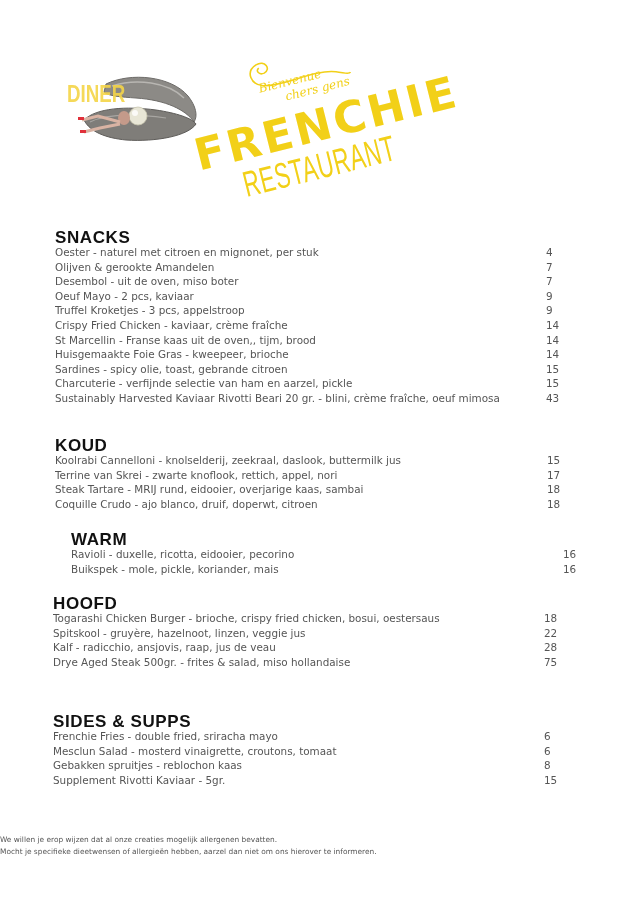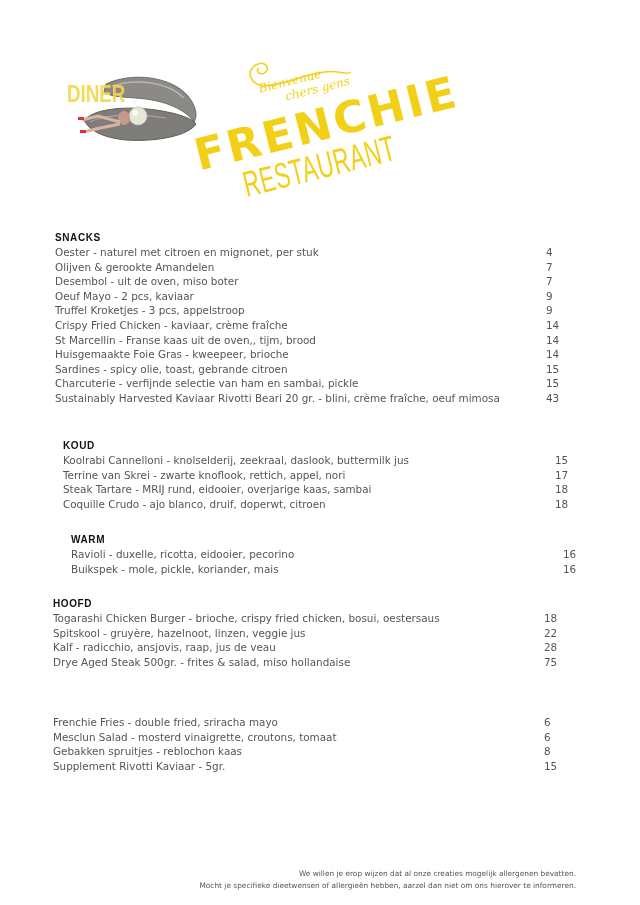--- a/index.html
+++ b/index.html
@@ -21,38 +21,38 @@
              font-style: italic; font-size: 12px; color: #f2d018; line-height: 12px; }
     .frenchie { position: absolute; left: 0px; top: 56px; font-family: "DejaVu Sans", sans-serif;
                 font-weight: bold; font-size: 44px; color: #f2d018; letter-spacing: 3px; line-height: 44px; }
     .restaurant { position: absolute; left: 40px; top: 100px; font-family: "Liberation Sans", sans-serif;
                   font-size: 36px; color: #f2d018; letter-spacing: 1px; line-height: 36px;
                   transform: scaleX(0.62); transform-origin: left top; }
 
     
     .menu { position: absolute; left: 55px; top: 231px; width: 520px; }
     .section { margin: 0; }
-    .section-title { font-family: "Liberation Sans", sans-serif; font-weight: bold; font-size: 10px;
+    .section-title { font-family: "Liberation Sans", sans-serif; font-weight: bold; font-size: 17px;
                      color: #111; letter-spacing: 0.6px; height: 14px; line-height: 14px; margin: 0; }
     .item { display: flex; justify-content: flex-start; height: 14.6px; line-height: 14.6px;
             font-size: 10.4px; color: #555; white-space: nowrap; }
     .item .name { flex: 1; overflow: hidden; }
     .item .price { width: 28px; text-align: left; }
 
     .s-snacks { position: absolute; left: 0; top: 0; width: 520px; }
     .s-snacks .price { padding-left: 0; }
-    .s-koud  { position: absolute; left: 8px; top: 208px; width: 520px; }
+    .s-koud  { position: absolute; left: 0; top: 208px; width: 520px; }
     .s-warm  { position: absolute; left: 16px; top: 302px; width: 520px; }
     .s-hoofd { position: absolute; left: -2px; top: 366px; width: 522px; }
     .s-sides { position: absolute; left: -2px; top: 484px; width: 522px; }
     .s-snacks .item .price { margin-right: 1px; }
     .s-hoofd .item .price, .s-sides .item .price { margin-right: 3px; }
 
     
-    .footer { position: absolute; left: 0; top: 868px; width: 576px; text-align: right;
+    .footer { position: absolute; left: 0; top: 834px; width: 576px; text-align: left;
               font-size: 7.4px; color: #555; line-height: 12px; }
   </style>
 </head>
 <body>
 
 <div class="logo">
   <svg class="oyster" viewBox="0 0 124 70">
 
     <path d="M30 10 C55 -2 95 2 112 22 C120 32 122 42 118 48 C110 36 90 26 60 24 C45 23 32 22 28 18 Z" fill="#8c8a86" stroke="#6d6b68" stroke-width="1"></path>
     <path d="M36 12 C60 4 92 8 108 24" fill="none" stroke="#b8b6b2" stroke-width="1.5"></path>
@@ -116,21 +116,21 @@
       </div>
     <div class="item">
         <span class="name">Huisgemaakte Foie Gras - kweepeer, brioche</span>
         <span class="price">14</span>
       </div>
     <div class="item">
         <span class="name">Sardines - spicy olie, toast, gebrande citroen</span>
         <span class="price">15</span>
       </div>
     <div class="item">
-        <span class="name">Charcuterie - verfijnde selectie van ham en sambai, pickle</span>
+        <span class="name">Charcuterie - verfijnde selectie van ham en aarzel, pickle</span>
         <span class="price">15</span>
       </div>
     <div class="item">
         <span class="name">Sustainably Harvested Kaviaar Rivotti Beari 20 gr. - blini, crème fraîche, oeuf mimosa</span>
         <span class="price">43</span>
       </div>
   </div>
 
   <div class="section s-koud">
     <div class="section-title">KOUD</div>
@@ -178,20 +178,21 @@
         <span class="name">Kalf - radicchio, ansjovis, raap, jus de veau</span>
         <span class="price">28</span>
       </div>
     <div class="item">
         <span class="name">Drye Aged Steak 500gr.  - frites &amp; salad, miso hollandaise</span>
         <span class="price">75</span>
       </div>
   </div>
 
   <div class="section s-sides">
+    <div class="section-title">SIDES &amp; SUPPS</div>
     <div class="item">
         <span class="name">Frenchie Fries - double fried, sriracha mayo</span>
         <span class="price">6</span>
       </div>
     <div class="item">
         <span class="name">Mesclun Salad - mosterd vinaigrette, croutons, tomaat</span>
         <span class="price">6</span>
       </div>
     <div class="item">
         <span class="name">Gebakken spruitjes - reblochon kaas</span>

